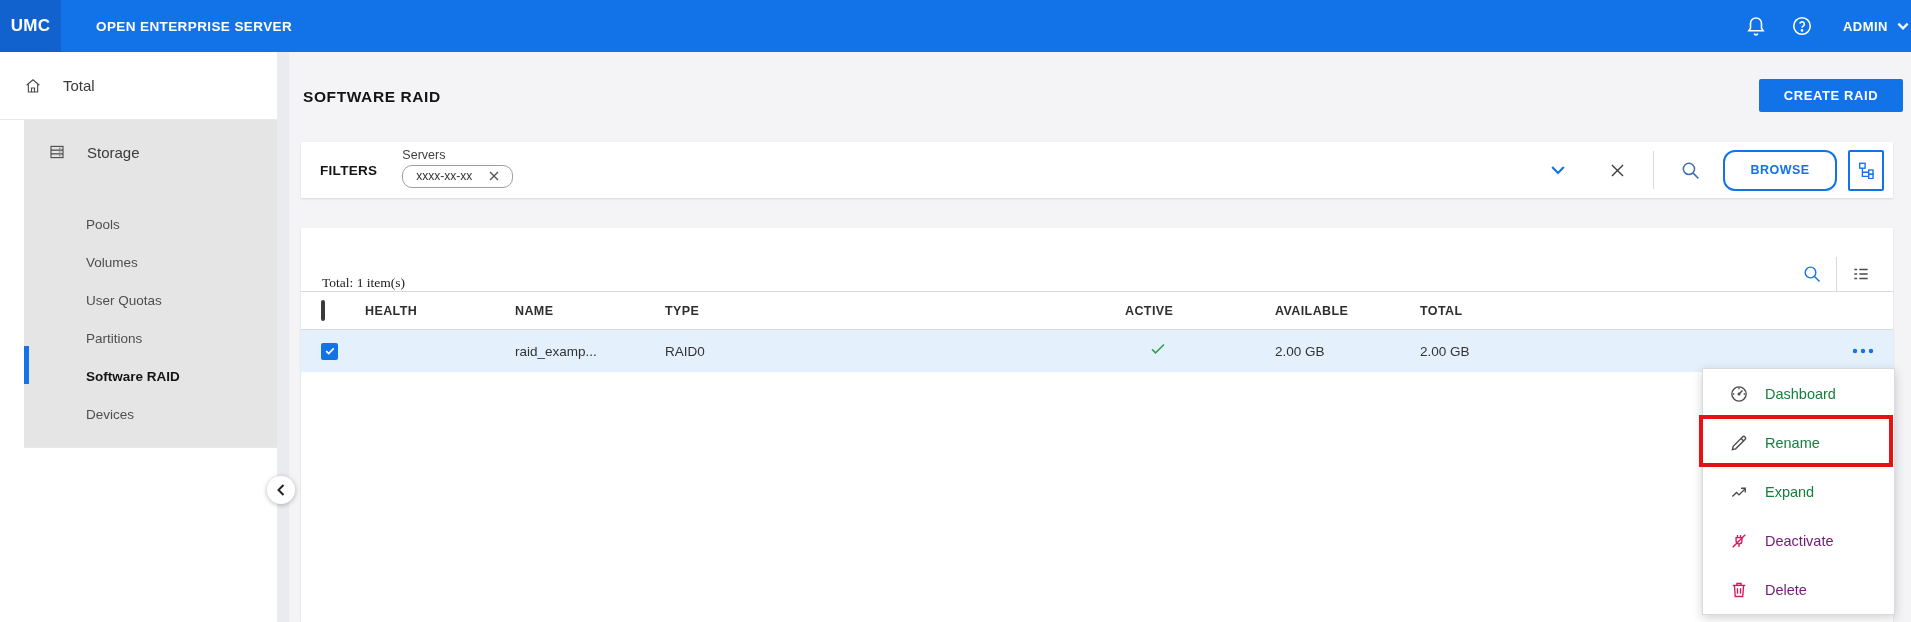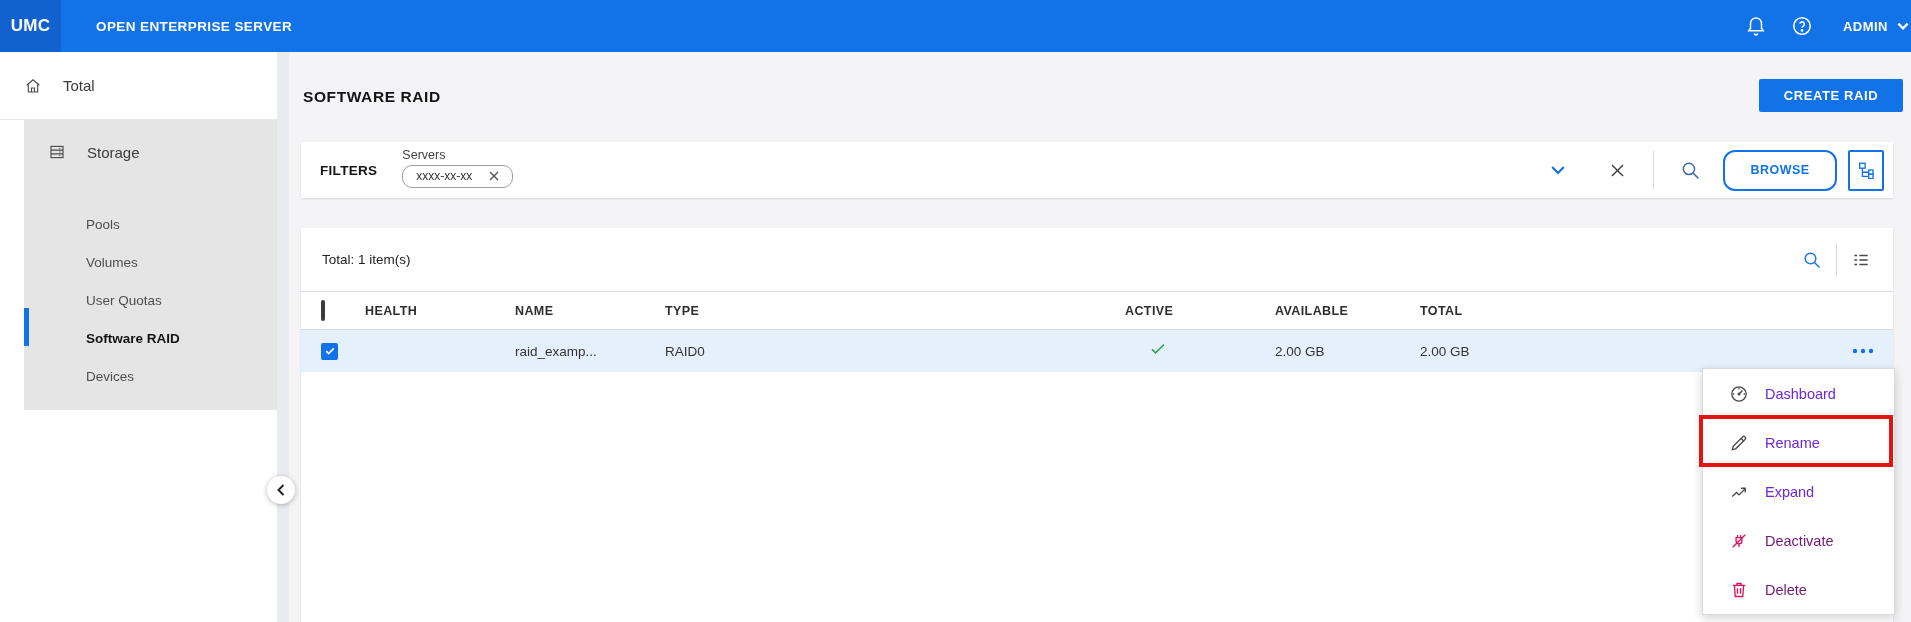--- a/index.html
+++ b/index.html
@@ -76,22 +76,22 @@
   .browse-btn { width:114px; height:41px; background:#fff; color:#1272e8;
     border:2px solid #1272e8; border-radius:12px; font-family:inherit;
     font-weight:bold; font-size:12.5px; letter-spacing:.5px; cursor:pointer; }
   .tree-btn { width:36px; height:41px; margin-left:11px; margin-right:9px;
     background:#fff; border:2px solid #1272e8; border-radius:2px;
     display:flex; align-items:center; justify-content:center; cursor:pointer; }
 
   
   .table-card { position:absolute; left:12px; right:18px; top:176px; bottom:0;
     background:#fff; box-shadow:0 1px 2px rgba(0,0,0,.12); }
-  .table-toolbar { height:63px; display:flex; align-items:center;
-    padding-left:21px; padding-right:22px; }
+  .table-toolbar { height:63px; display:flex; align-items:flex-end;
+    padding-left:21px; padding-right:22px;font-family:Liberation Serif, serif; }
   .total-text { font-size:13.5px; color:#222; }
   .tt-right { margin-left:auto; display:flex; align-items:center; }
   .tt-div { width:1px; height:34px; background:#d9d9d9; margin:0 14px; }
   .tgrid { display:grid;
     grid-template-columns:64px 150px 150px 460px 150px 145px 1fr 60px;
     align-items:center; }
   .thead { height:39px; border-top:1px solid #d9dbdd; border-bottom:1px solid #d9dbdd; }
   .th { font-size:12.5px; font-weight:bold; color:#2e2e2e; letter-spacing:.4px; }
   .trow { height:42px; background:#e4f1fc; cursor:pointer; }
   .cell { font-size:13.5px; color:#333; }
@@ -102,21 +102,21 @@
   .health-dot { width:11px; height:11px; border-radius:50%; background:#28a350;
     margin-left:4px; }
   .active-check { margin-left:24px; display:inline-flex; }
   .row-actions { display:flex; justify-content:center; cursor:pointer; }
 
   
   .ctx-menu { position:absolute; left:1702px; top:368px; width:193px;
     background:#fff; border:1px solid #d8dadc; box-shadow:0 3px 10px rgba(0,0,0,.18);
     z-index:50; padding:0; }
   .ctx-item { height:49px; display:flex; align-items:center; gap:16px;
-    padding-left:26px; font-size:14.5px; color:#6d28d9; cursor:pointer; }
+    padding-left:26px; font-size:14.5px; color:#15803d; cursor:pointer; }
   .ctx-item.danger { color:#701a75; }
   .ctx-icon { width:20px; height:20px; display:inline-flex; }
   .annotation-red { position:absolute; left:1699px; top:415px; width:194px;
     height:52px; border:4px solid #e31313; z-index:60; pointer-events:none; }
 </style>
 </head>
 <body>
 
 <div class="app">
 
@@ -173,20 +173,23 @@
       <div class="sub-list">
         <div class="sub-item">
             <span>Pools</span>
           </div>
         <div class="sub-item">
             <span>Volumes</span>
           </div>
         <div class="sub-item">
             <span>User Quotas</span>
           </div>
+        <div class="sub-item">
+            <span>Partitions</span>
+          </div>
         <div class="sub-item selected">
             <span>Software RAID</span>
           </div>
         <div class="sub-item">
             <span>Devices</span>
           </div>
       </div>
     </div>
   </nav>
 

